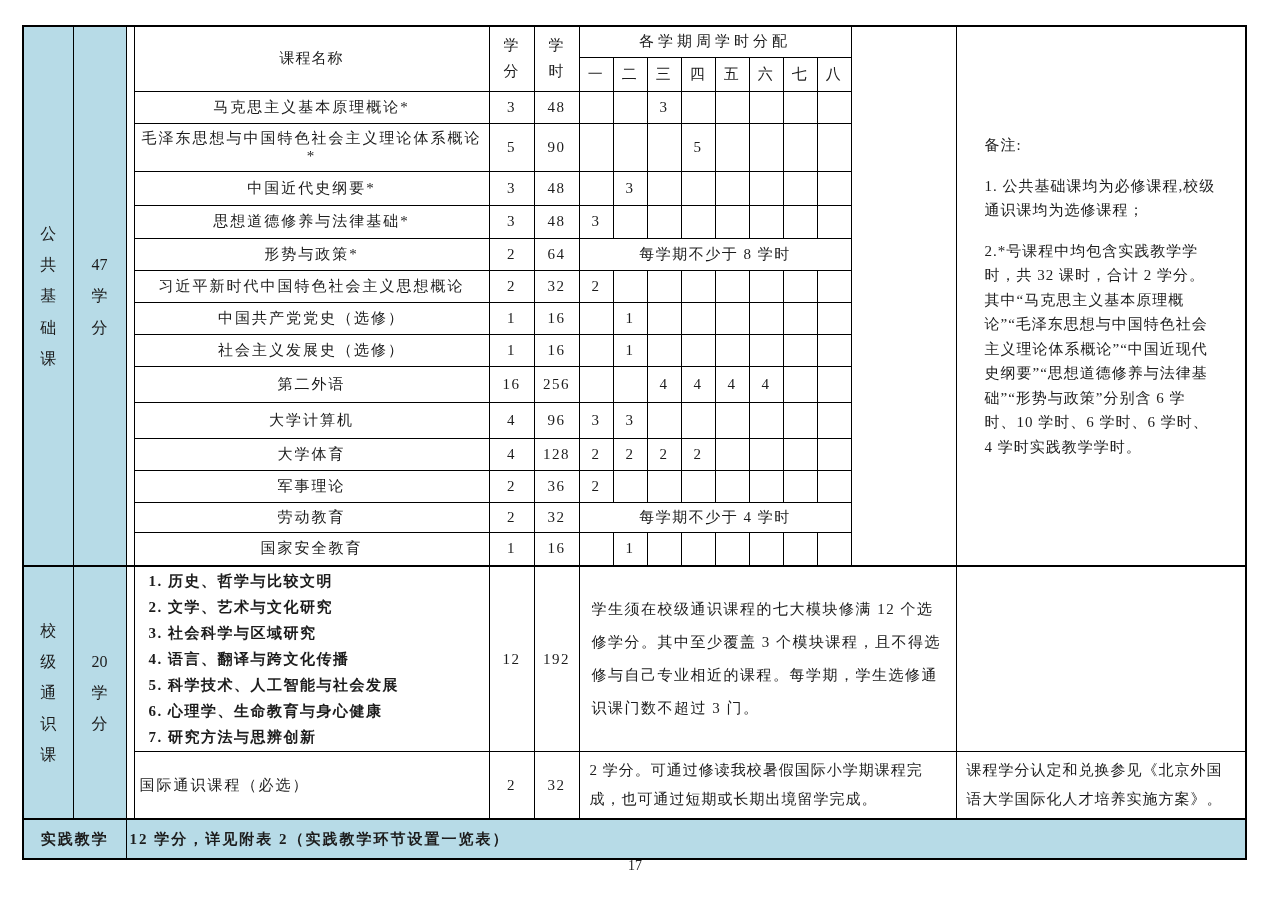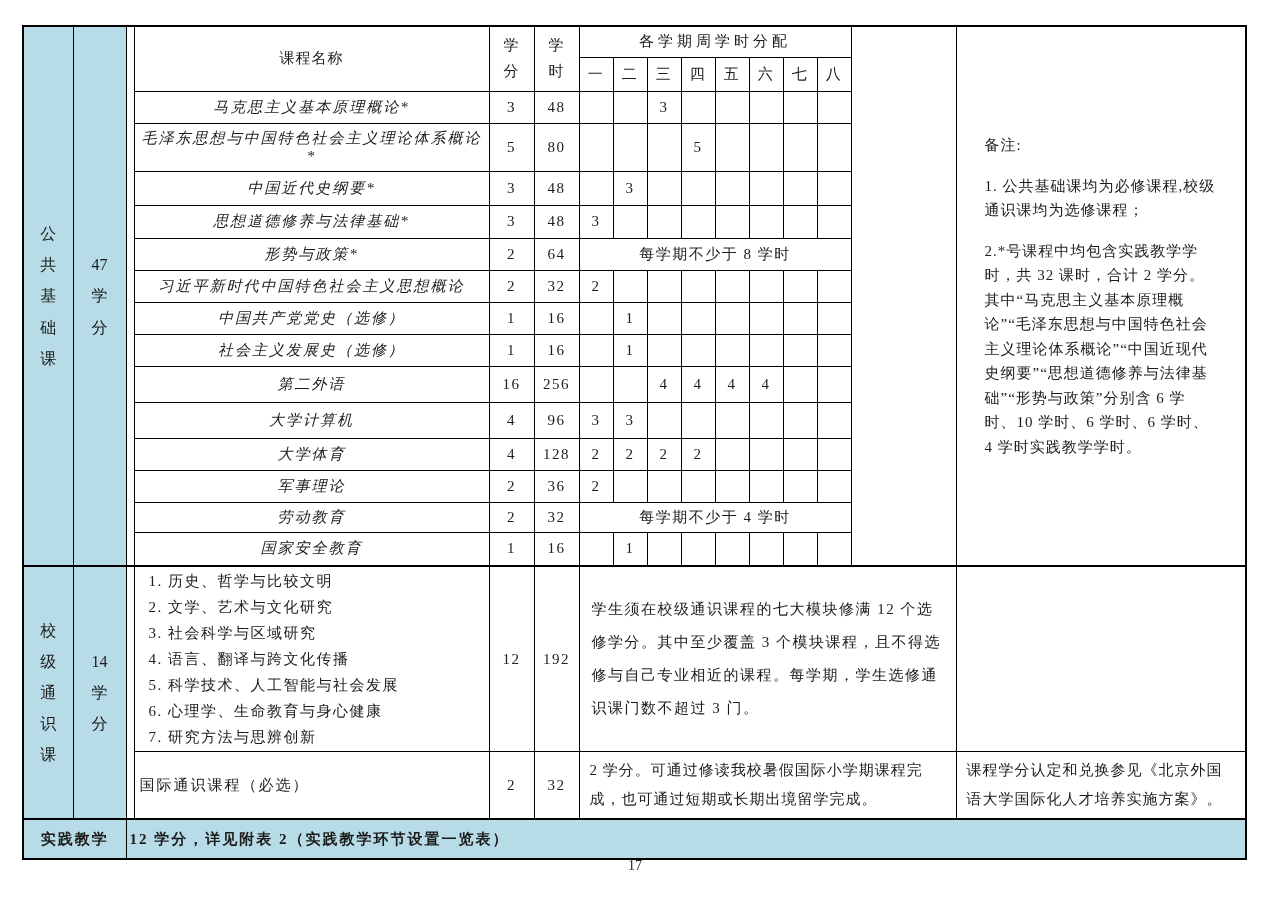--- a/index.html
+++ b/index.html
@@ -6,24 +6,24 @@
   .page{position:relative;width:1270px;height:899px;background:#fff;
         font-family:"Liberation Serif","DejaVu Serif",serif;color:#1c1c1c;}
   table.cur{position:absolute;left:22px;top:25px;width:1223px;height:820px;
         border-collapse:collapse;table-layout:fixed;border:2px solid #000;}
   td{border:1px solid #000;font-size:15px;text-align:center;vertical-align:middle;
      padding:1px 3px;letter-spacing:1.5px;overflow:hidden;}
   .blue{background:#b7dbe7;}
   .vcat{white-space:pre-line;line-height:1.95;font-size:16px;letter-spacing:0;}
   .hdr{white-space:pre-line;line-height:1.7;letter-spacing:1px;}
   .semhdr{letter-spacing:4px;}
-  .cname{letter-spacing:2px;font-style:italic;}
+  .cname{letter-spacing:2px;}
   .lname{text-align:left;padding-left:5px;letter-spacing:2px;}
   .modules{text-align:left;padding-left:14px;line-height:26px;letter-spacing:1.5px;}
-  .modules span{display:block;}
+  .modules span{display:block;font-weight:bold;}
   .desc{text-align:left;padding:6px 12px;line-height:33px;letter-spacing:1.5px;}
   .desc2{text-align:left;padding:4px 10px;line-height:29px;letter-spacing:1px;}
   .remark{text-align:left;padding:6px 12px;line-height:24.5px;letter-spacing:1px;}
   .remark div{margin:16px;}
   .note2{text-align:left;padding:4px 10px;line-height:29px;letter-spacing:1px;}
   .sec td{border-top:2px solid #000;}
   tr.bot td{border-top:2px solid #000;font-weight:bold;margin-left:33px;}
   .botlabel{letter-spacing:2px;}
   .botdesc{text-align:left;letter-spacing:2px;}
   .pageno{position:absolute;left:0;right:0;top:858px;text-align:center;
@@ -98,21 +98,21 @@
   <td>3</td>
   <td></td>
   <td></td>
   <td></td>
   <td></td>
   <td></td>
 </tr>
 <tr style="height:48px">
   <td class="cname">毛泽东思想与中国特色社会主义理论体系概论*</td>
   <td>5</td>
-  <td>80</td>
+  <td>90</td>
   <td></td>
   <td></td>
   <td></td>
   <td>5</td>
   <td></td>
   <td></td>
   <td></td>
   <td></td>
 </tr>
 <tr style="height:34px">
@@ -257,21 +257,21 @@
   <td></td>
   <td></td>
 </tr>
 
 <tr class="sec" style="height:185px">
   <td class="blue vcat" rowspan="2">校
 级
 通
 识
 课</td>
-  <td class="blue vcat" rowspan="2">14
+  <td class="blue vcat" rowspan="2">20
 学
 分</td>
   <td rowspan="2"></td>
   <td class="modules">
     <span>1. 历史、哲学与比较文明</span>
     <span>2. 文学、艺术与文化研究</span>
     <span>3. 社会科学与区域研究</span>
     <span>4. 语言、翻译与跨文化传播</span>
     <span>5. 科学技术、人工智能与社会发展</span>
     <span>6. 心理学、生命教育与身心健康</span>

